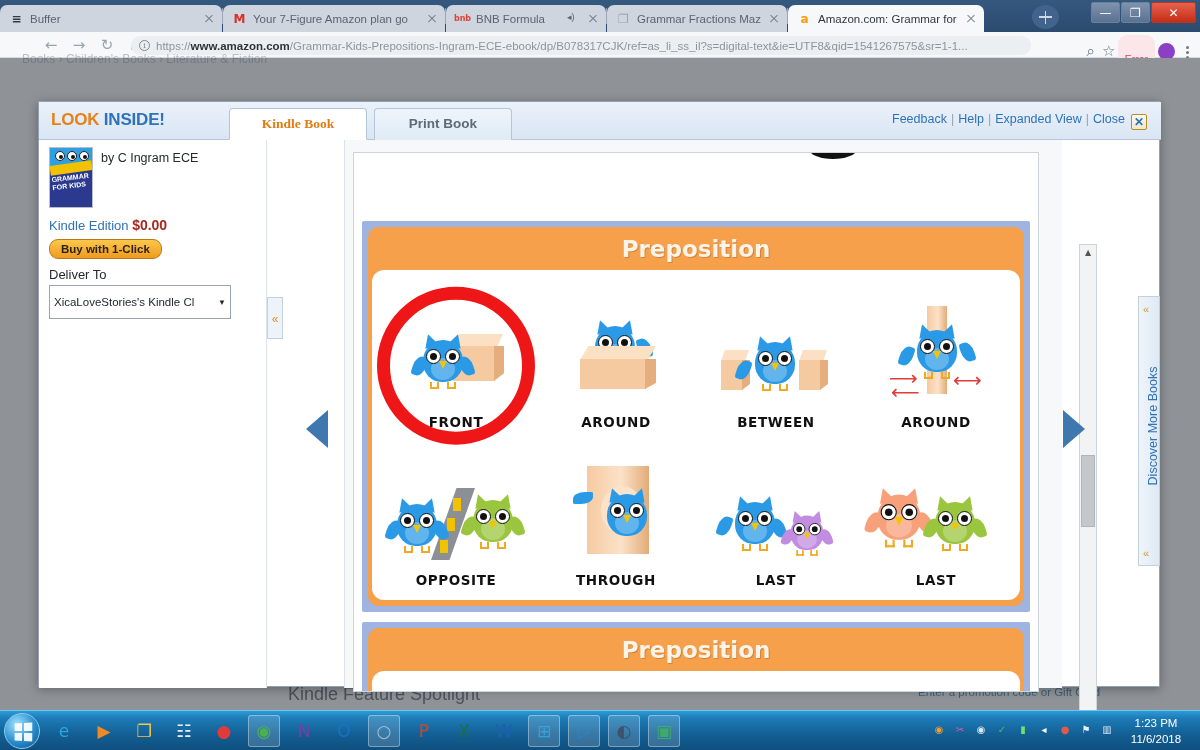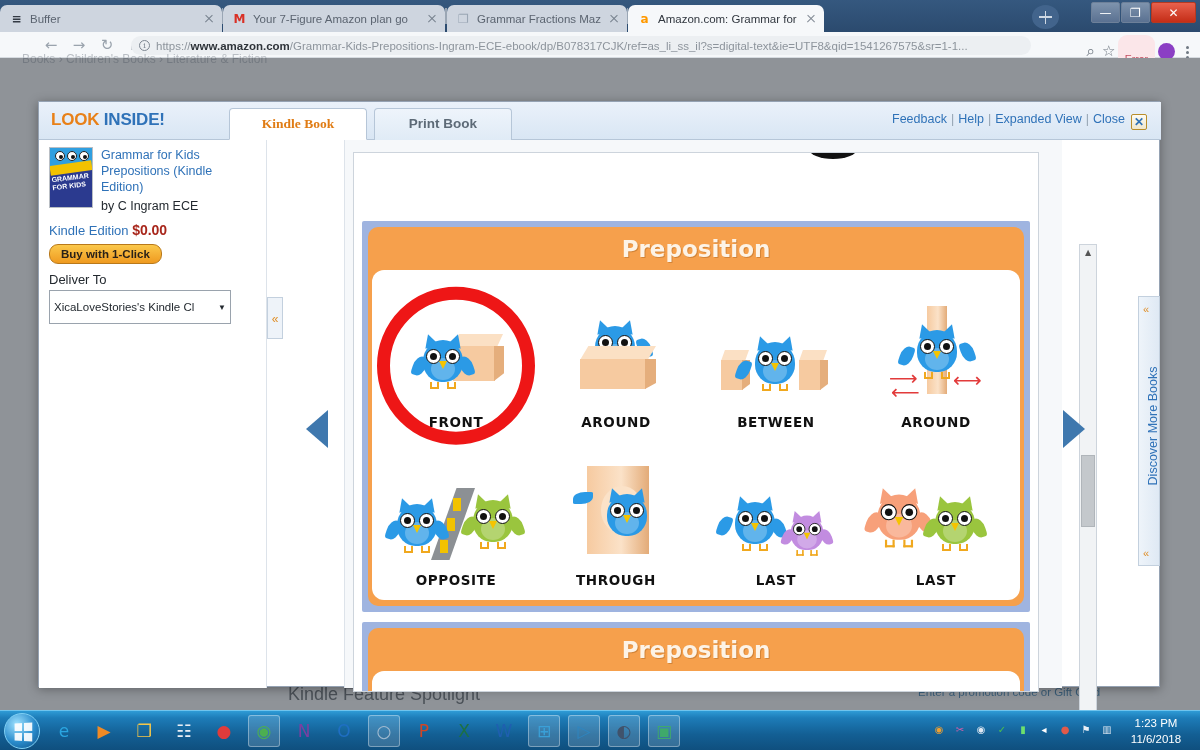--- a/index.html
+++ b/index.html
@@ -301,20 +301,26 @@
           <span class="tab-title">Buffer</span>
           <span class="tab-close"></span>
         </div>
         <div class="tab-sep"></div>
         <div class="tab" style="width: 222px;">
           <span class="favicon" style="color: rgb(217, 48, 37); font-size: 12px; font-weight: bold; display: flex; align-items: center; justify-content: center; font-family: &quot;DejaVu Sans&quot;, sans-serif;">M</span>
           <span class="tab-title">Your 7-Figure Amazon plan go</span>
           <span class="tab-close"></span>
         </div>
         <div class="tab-sep"></div>
+        <div class="tab" style="width: 160px;">
+          <span class="favicon" style="color: rgb(224, 65, 60); font-size: 8px; font-weight: bold; display: flex; align-items: center; justify-content: center; font-family: &quot;DejaVu Sans&quot;, sans-serif;">bnb</span>
+          <span class="tab-title">BNB Formula</span>
+          <span class="audio-ico" style="font-size: 9px; color: rgb(91, 100, 112);">◂)</span>
+          <span class="tab-close"></span>
+        </div>
         <div class="tab-sep"></div>
         <div class="tab" style="width: 180px;">
           <span class="favicon" style="color: rgb(154, 166, 180); font-size: 12px; font-weight: bold; display: flex; align-items: center; justify-content: center; font-family: &quot;DejaVu Sans&quot;, sans-serif;">❐</span>
           <span class="tab-title">Grammar Fractions Maze Gam</span>
           <span class="tab-close"></span>
         </div>
         <div class="tab-sep"></div>
         <div class="tab active" style="width: 196px;">
           <span class="favicon" style="color: rgb(255, 153, 0); font-size: 12px; font-weight: bold; display: flex; align-items: center; justify-content: center; font-family: &quot;DejaVu Sans&quot;, sans-serif;">a</span>
           <span class="tab-title">Amazon.com: Grammar for Kid</span>
@@ -380,21 +386,20 @@
       <div class="bk-row">
         <div class="bk-cover">
           <div class="c-top"></div>
           <div class="c-eye" style="left:5px"></div>
           <div class="c-eye" style="left:17px"></div>
           <div class="c-eye" style="left:29px"></div>
           <div class="c-band"></div>
           <div class="c-txt">GRAMMAR FOR KIDS</div>
         </div>
         <div style="flex:1 1 auto">
-          <div class="bk-title">Grammar for Kids Prepositions (Kindle Edition)</div>
           <div class="bk-by">by C Ingram ECE</div>
         </div>
       </div>
       <div class="bk-price">
         <span>Kindle Edition</span>
         <b>$0.00</b>
       </div>
       <div class="buy1c">Buy with 1-Click</div>
       <div class="deliver-lbl">Deliver To</div>
       <div class="deliver-sel">

